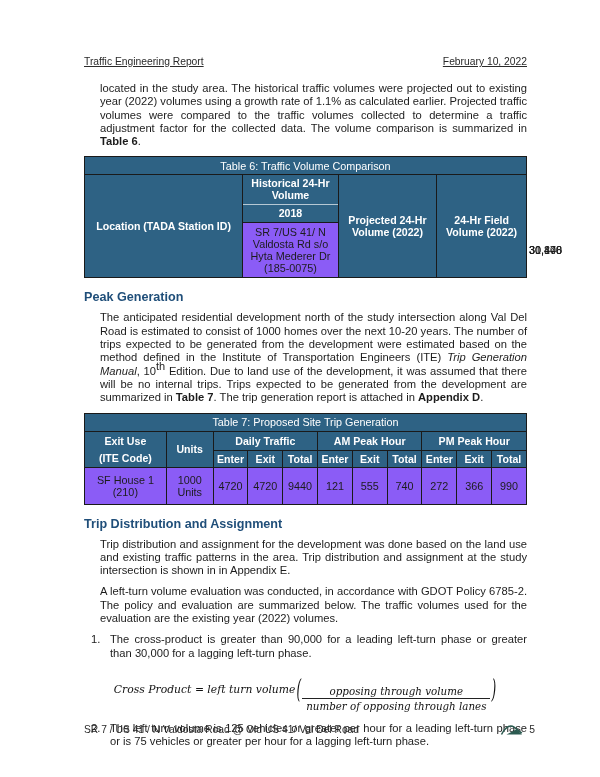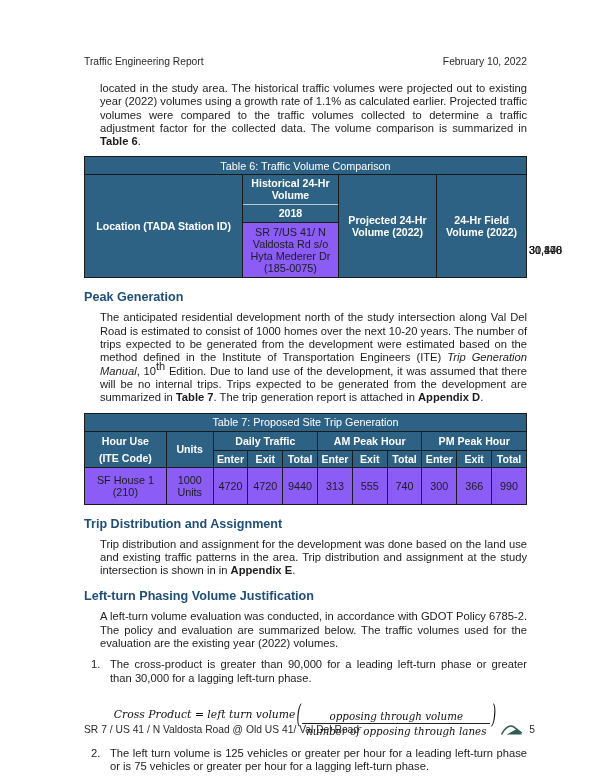--- a/index.html
+++ b/index.html
@@ -13,20 +13,21 @@
     margin:0 auto;
   }
   .content{
     position:absolute;
     left:84px;right:73px;top:56px;
   }
   .runhead{
     display:flex;justify-content:space-between;
     font-size:10.3px;color:#2a2a2a;
     margin-bottom:15px;
+    text-decoration:underline;
   }
   p.body{
     font-size:11.2px;line-height:13.3px;
     text-align:justify;
     margin:0 0 8px 16px;
   }
   h2.sec{
     font-size:12.6px;font-weight:bold;
     color:var(--heading,#1F4E79);
     margin:12px 0 7px 0;
@@ -148,21 +149,21 @@
         <col style="width:7.88%">
           <col style="width:7.88%">
           <col style="width:7.88%">
       </colgroup>
       <tbody>
           <tr>
         <td class="tbl-title" colspan="11">Table 7: Proposed Site Trip Generation</td>
       </tr>
       <tr class="t7-group">
         <th class="hdr" rowspan="2">
-          <div>Hour Use</div>
+          <div>Exit Use</div>
           <div style="height:5px"></div>
           <div>(ITE Code)</div>
         </th>
         <th class="hdr" rowspan="2">Units</th>
         <th class="hdr" colspan="3">Daily Traffic</th>
         <th class="hdr" colspan="3">AM Peak Hour</th>
         <th class="hdr" colspan="3">PM Peak Hour</th>
       </tr>
       <tr class="t7-sub">
         <th class="hdr">Enter</th>
@@ -180,35 +181,34 @@
           <div>SF House 1</div>
           <div>(210)</div>
         </td>
         <td class="data">
           <div>1000</div>
           <div>Units</div>
         </td>
         <td class="data">4720</td>
         <td class="data">4720</td>
         <td class="data">9440</td>
-        <td class="data">313</td>
+        <td class="data">121</td>
         <td class="data">555</td>
         <td class="data">740</td>
-        <td class="data">300</td>
+        <td class="data">272</td>
         <td class="data">366</td>
         <td class="data">990</td>
       </tr>
     </tbody>
       </table>
 
     <h2 class="sec">Trip Distribution and Assignment</h2>
 
-    <p class="body"><span>Trip distribution and assignment for the development was done based on the land use and existing traffic patterns in the area. Trip distribution and assignment at the study intersection is shown in in </span><span style="font-weight: 700;">Appendix E</span><span>.</span></p>
-
-    <h2 class="sec">Left-turn Phasing Volume Justification</h2>
+    <p class="body"><span>Trip distribution and assignment for the development was done based on the land use and existing traffic patterns in the area. Trip distribution and assignment at the study intersection is shown in in </span><span style="font-weight: 400;">Appendix E</span><span>.</span></p>
+
 
     <p class="body"><span>A left-turn volume evaluation was conducted, in accordance with GDOT Policy 6785-2. The policy and evaluation are summarized below. The traffic volumes used for the evaluation are the existing year (2022) volumes.</span></p>
 
     <div class="num-list">
       <div class="li">
         <span class="n">1.</span>
         <span class="t">The cross-product is greater than 90,000 for a leading left-turn phase or greater than 30,000 for a lagging left-turn phase.</span>
       </div>
 
       <div class="formula">

